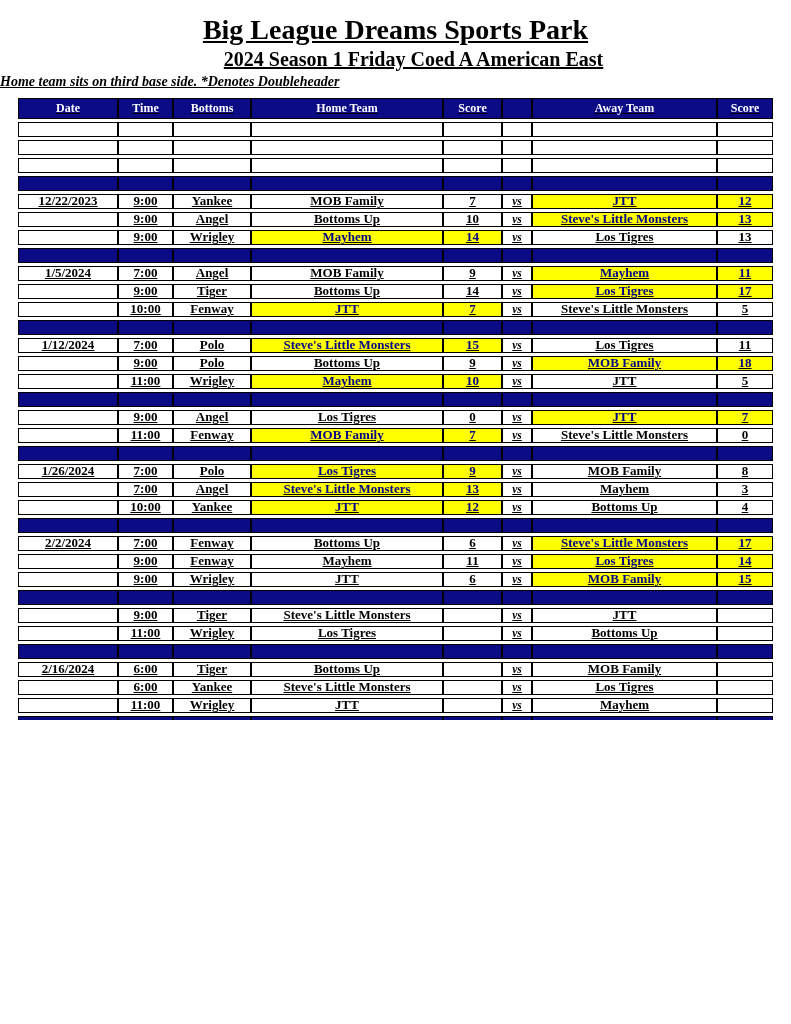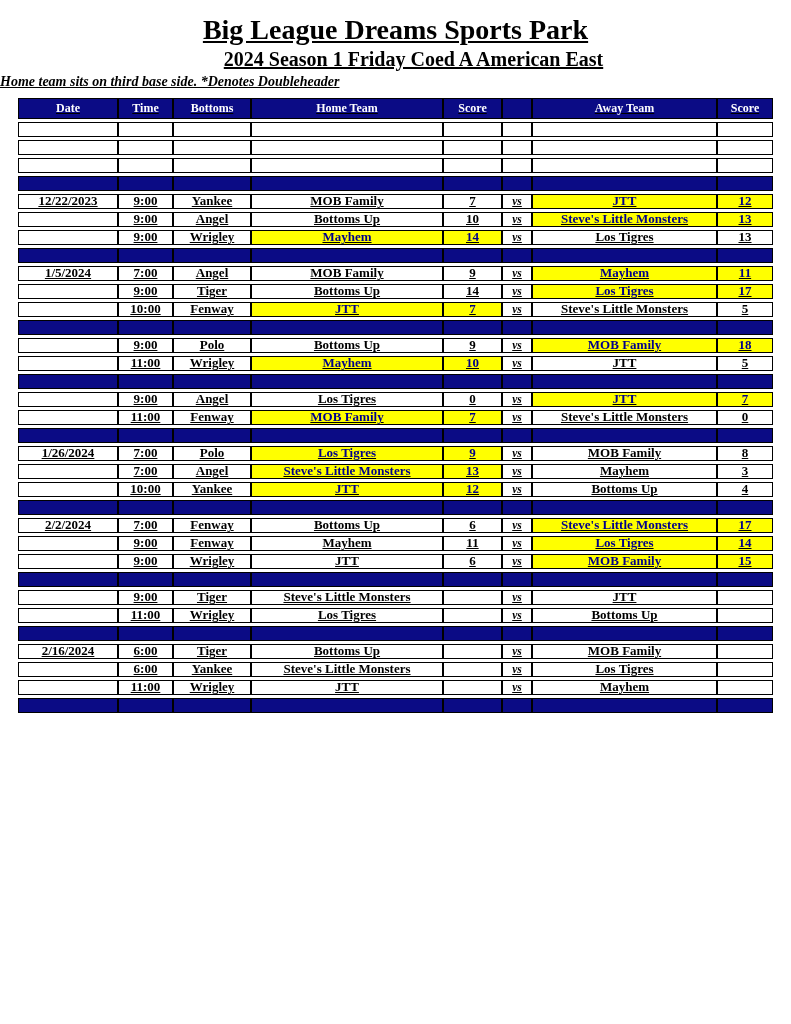--- a/index.html
+++ b/index.html
@@ -185,20 +185,30 @@
           <td></td>
           <td></td>
           <td></td>
           <td></td>
           <td></td>
           <td></td>
           <td></td>
           <td></td>
         </tr>
         <tr>
+          <td>1/12/2024</td>
+          <td>7:00</td>
+          <td>Polo</td>
+          <td class="hl">Steve's Little Monsters</td>
+          <td class="hl">15</td>
+          <td class="vs">vs</td>
+          <td>Los Tigres</td>
+          <td>11</td>
+        </tr>
+        <tr>
           <td></td>
           <td>9:00</td>
           <td>Polo</td>
           <td>Bottoms Up</td>
           <td>9</td>
           <td class="vs">vs</td>
           <td class="hl">MOB Family</td>
           <td class="hl">18</td>
         </tr>
         <tr>

